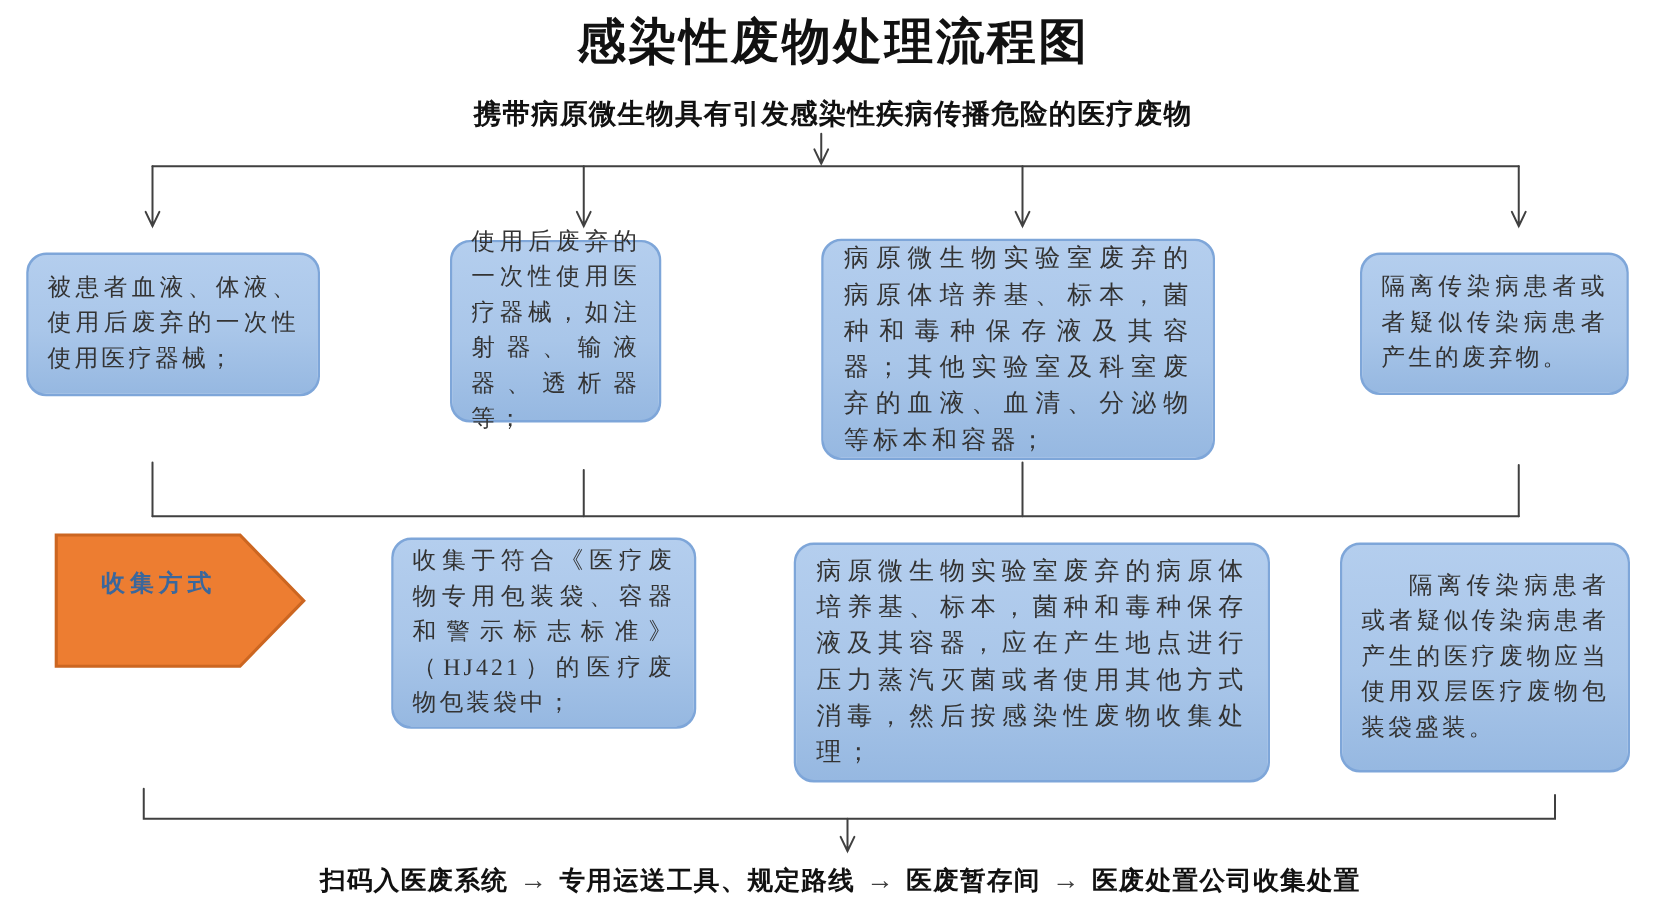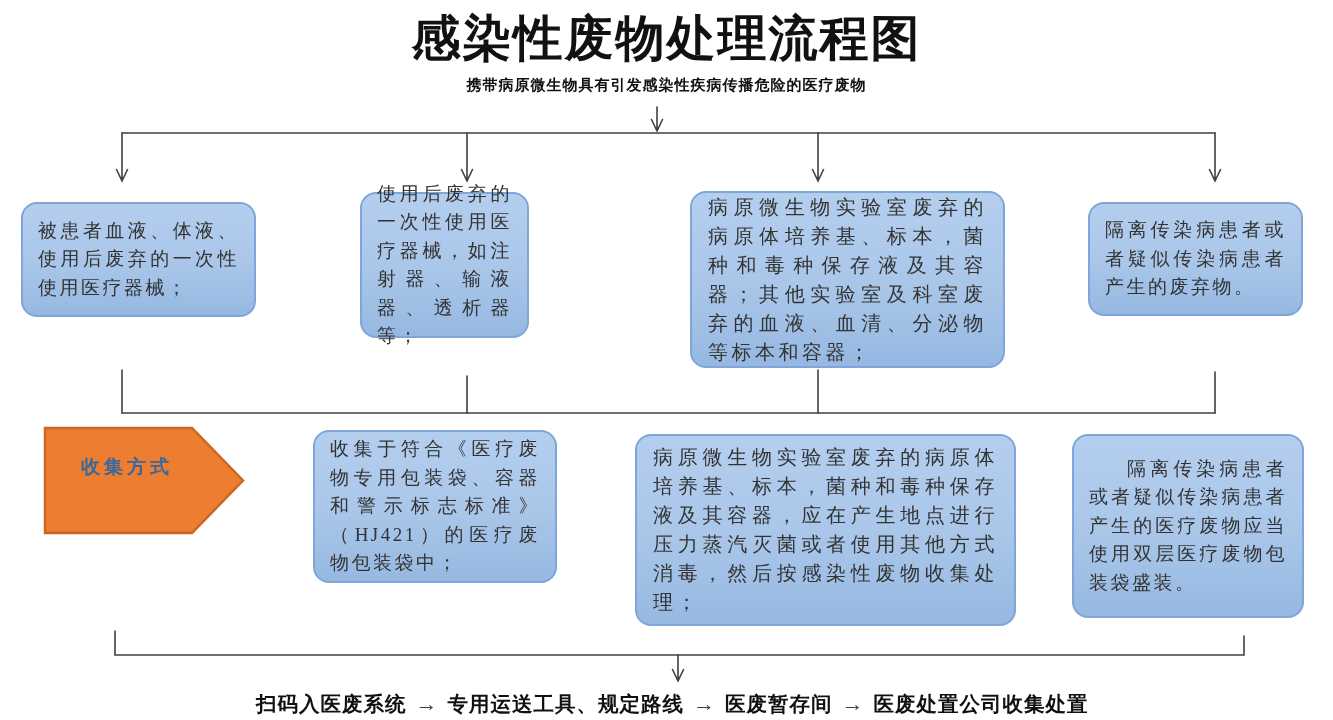--- a/index.html
+++ b/index.html
@@ -1,22 +1,22 @@
 <!DOCTYPE html>
 <html style="--background: #FFFFFF; --heading-text: #111111; --text: #333333; --box-fill: #A9C6E9; --box-border: #7EA6D9; --pentagon-fill: #ED7D31; --pentagon-border: #CC6621; --pentagon-text: #3A679C; --connector: #404040;"><head>
 <meta charset="utf-8">
 <style>
   html,body{margin:0;padding:0;background:#ffffff;}
   body{font-family:"Liberation Serif","DejaVu Serif",serif;}
   .canvas{position:relative;width:1333px;height:720px;background:var(--background,#ffffff);overflow:hidden;}
 
   .title{position:absolute;top:6px;left:0;width:1333px;text-align:center;
-         font-size:49px;font-weight:700;color:var(--heading-text,#111111);letter-spacing:2px;}
+         font-size:39px;font-weight:700;color:var(--heading-text,#111111);letter-spacing:2px;}
   .subtitle{position:absolute;top:76px;left:0;width:1333px;text-align:center;
-         font-size:15px;font-weight:700;color:var(--heading-text,#111111);letter-spacing:1px;}
+         font-size:22px;font-weight:700;color:var(--heading-text,#111111);letter-spacing:1px;}
 
   svg.layer{position:absolute;left:0;top:0;pointer-events:none;z-index:1;}
   .connector{stroke:var(--connector,#404040);stroke-width:1.6;fill:none;stroke-linecap:round;}
   .pent{fill:var(--pentagon-fill,#ED7D31);stroke:var(--pentagon-border,#CC6621);stroke-width:2.5;}
 
   .fbox{position:absolute;box-sizing:border-box;z-index:2;
         background:linear-gradient(180deg,#b4ceee 0%,var(--box-fill,#A9C6E9) 55%,#96b8e1 100%);
         border:2px solid var(--box-border,#7EA6D9);border-radius:16px;
         color:var(--text,#333333);font-size:19px;line-height:1.5;letter-spacing:2.5px;
         display:flex;align-items:center;padding:8px 15px;text-align:justify;}
@@ -55,21 +55,21 @@
   </svg>
 
   <div class="fbox" style="left:21px;top:202px;width:235px;height:115px">
     <div class="txt">被患者血液、体液、使用后废弃的一次性使用医疗器械；</div>
   </div>
 
   <div class="fbox" style="left:360px;top:192px;width:169px;height:146px">
     <div class="txt">使用后废弃的一次性使用医疗器械，如注射器、输液器、透析器等；</div>
   </div>
 
-  <div class="fbox fbox--wide" style="left:690px;top:191px;width:315px;height:177px">
+  <div class="fbox fbox--wide" style="left:657px;top:191px;width:315px;height:177px">
     <div class="txt">病原微生物实验室废弃的病原体培养基、标本，菌种和毒种保存液及其容器；其他实验室及科室废弃的血液、血清、分泌物等标本和容器；</div>
   </div>
 
   <div class="fbox" style="left:1088px;top:202px;width:215px;height:114px">
     <div class="txt">隔离传染病患者或者疑似传染病患者产生的废弃物。</div>
   </div>
 
   <div class="pent-label">收集方式</div>
 
   <div class="fbox" style="left:313px;top:430px;width:244px;height:153px">

